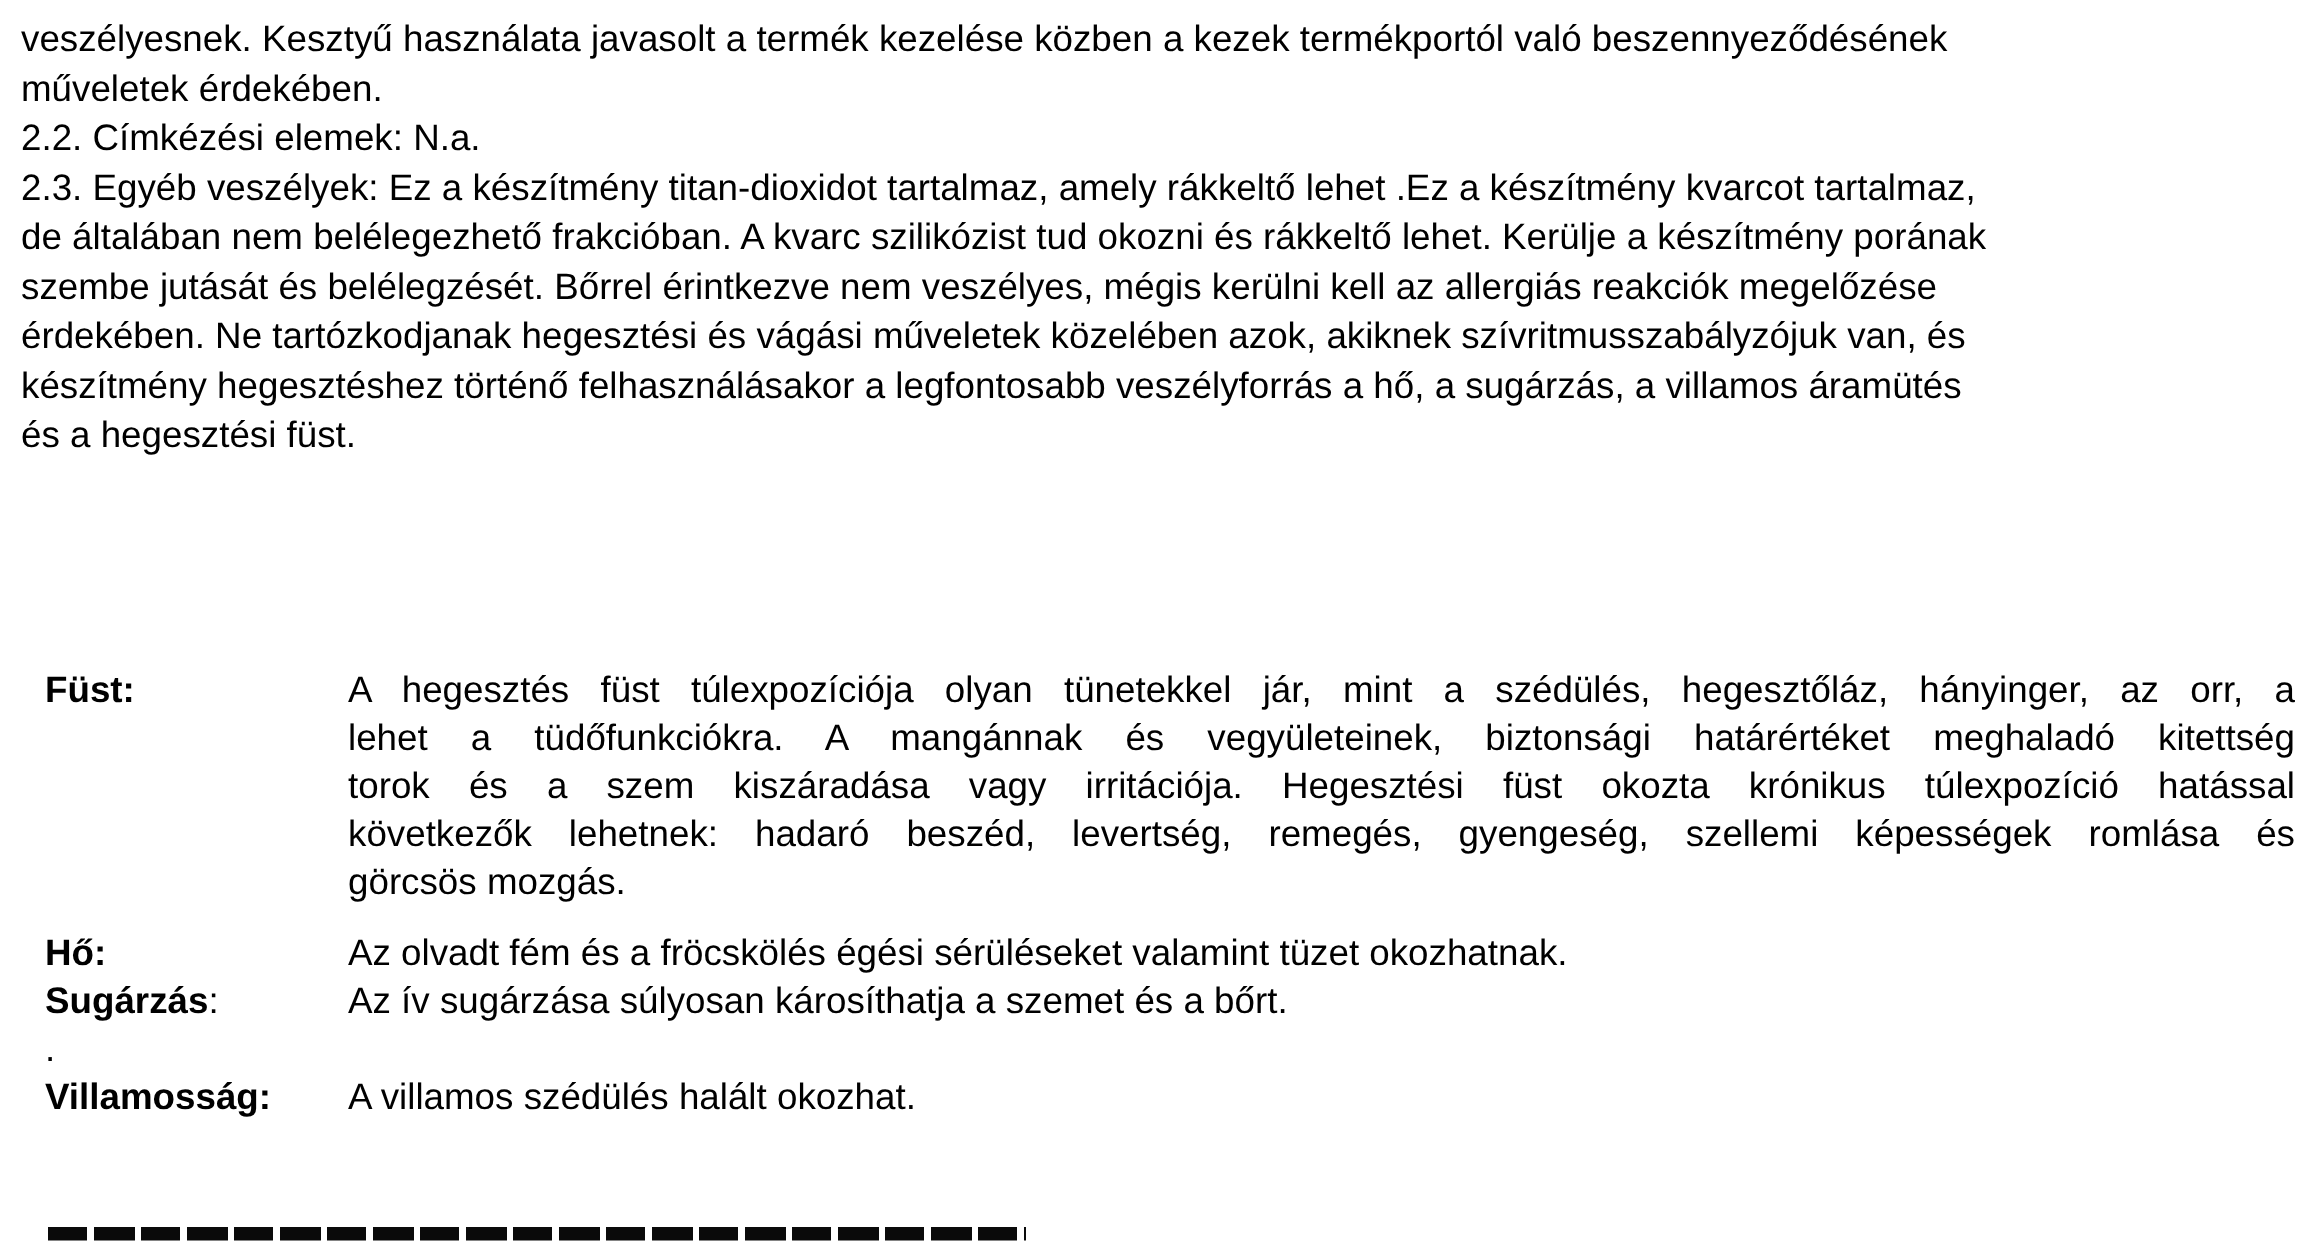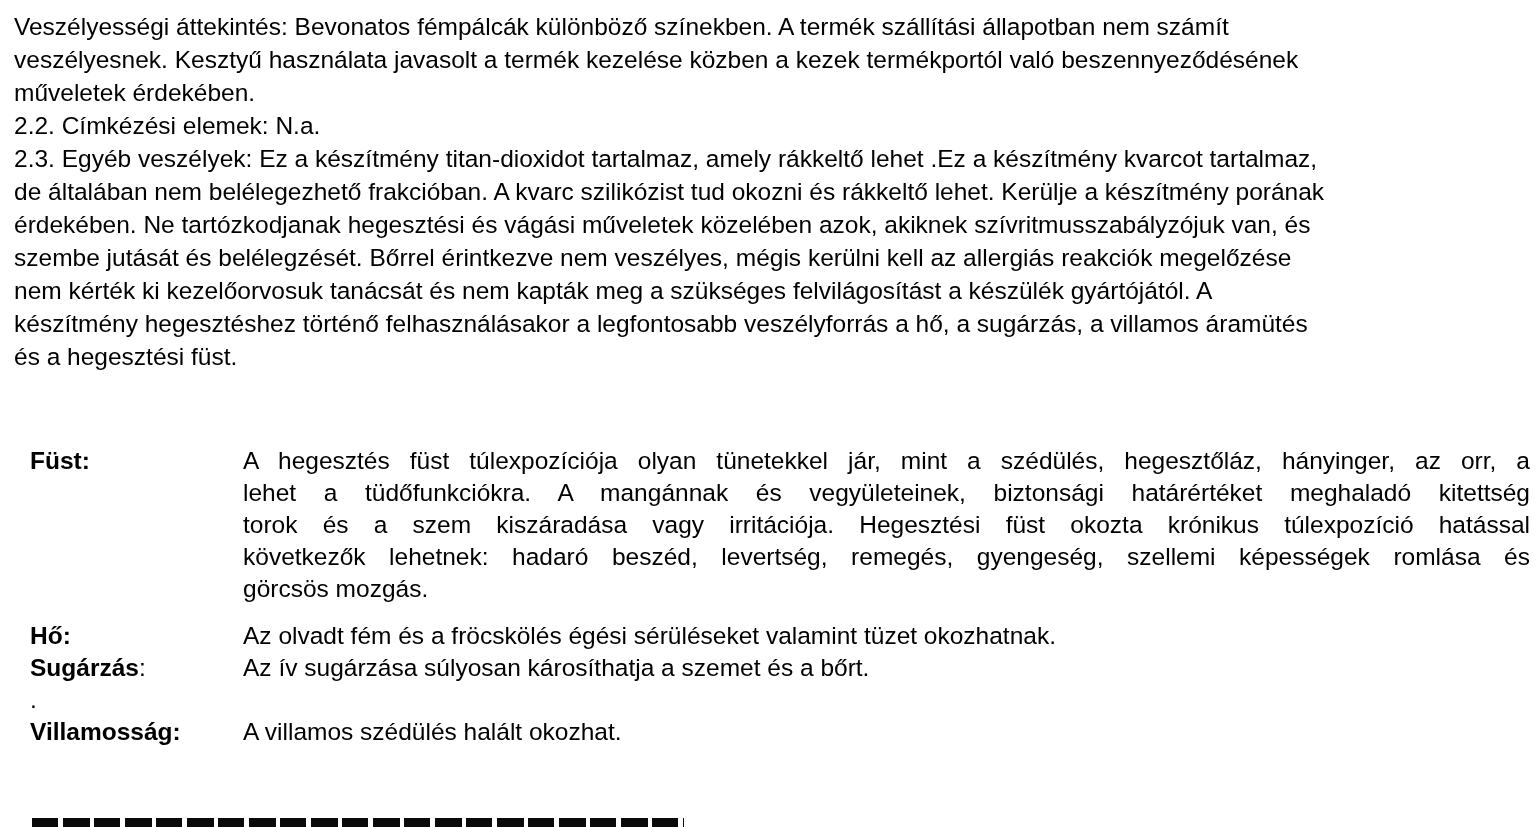--- a/index.html
+++ b/index.html
@@ -33,21 +33,20 @@
     left: 0;
     right: 0;
     font-size: 24.5px;
     line-height: 32px;
   }
   .hz-row {
     display: grid;
     grid-template-columns: 202px 1fr;
     padding-left: 30px;
     padding-right: 8px;
-    gap: 11px;
   }
   .hz-label { font-weight: bold; }
   .hz-label .colon-regular { font-weight: normal; }
   .row-heat { margin-top: 15px; }
   .row-radiation { }
   .hz-text { }
 
   
   .cropped-remnant {
     position: absolute;
@@ -63,29 +62,27 @@
       #ffffff 58px, #ffffff 62px
     );
   }
 </style>
 </head>
 <body>
 
 <div class="doc">
 
   <div class="intro">
-      <div class="tline">Veszélyességi áttekintés: Bevonatos fémpálcák különböző színekben. A termék szállítási állapotban nem számít</div>
       <div class="tline">veszélyesnek. Kesztyű használata javasolt a termék kezelése közben a kezek termékportól való beszennyeződésének</div>
       <div class="tline">műveletek érdekében.</div>
       <div class="tline">2.2. Címkézési elemek: N.a.</div>
       <div class="tline">2.3. Egyéb veszélyek: Ez a készítmény titan-dioxidot tartalmaz, amely rákkeltő lehet .Ez a készítmény kvarcot tartalmaz,</div>
       <div class="tline">de általában nem belélegezhető frakcióban. A kvarc szilikózist tud okozni és rákkeltő lehet. Kerülje a készítmény porának</div>
+      <div class="tline">szembe jutását és belélegzését. Bőrrel érintkezve nem veszélyes, mégis kerülni kell az allergiás reakciók megelőzése</div>
       <div class="tline">érdekében. Ne tartózkodjanak hegesztési és vágási műveletek közelében azok, akiknek szívritmusszabályzójuk van, és</div>
-      <div class="tline">szembe jutását és belélegzését. Bőrrel érintkezve nem veszélyes, mégis kerülni kell az allergiás reakciók megelőzése</div>
-      <div class="tline">nem kérték ki kezelőorvosuk tanácsát és nem kapták meg a szükséges felvilágosítást a készülék gyártójától. A</div>
       <div class="tline">készítmény hegesztéshez történő felhasználásakor a legfontosabb veszélyforrás a hő, a sugárzás, a villamos áramütés</div>
       <div class="tline">és a hegesztési füst.</div>
     </div>
 
   <div class="hazard-table">
 
     <div class="hz-row row-fume">
       <div class="hz-label">Füst:</div>
       <div class="hz-text justify">
           <div class="tline jline">A hegesztés füst túlexpozíciója olyan tünetekkel jár, mint a szédülés, hegesztőláz, hányinger, az orr, a</div>

